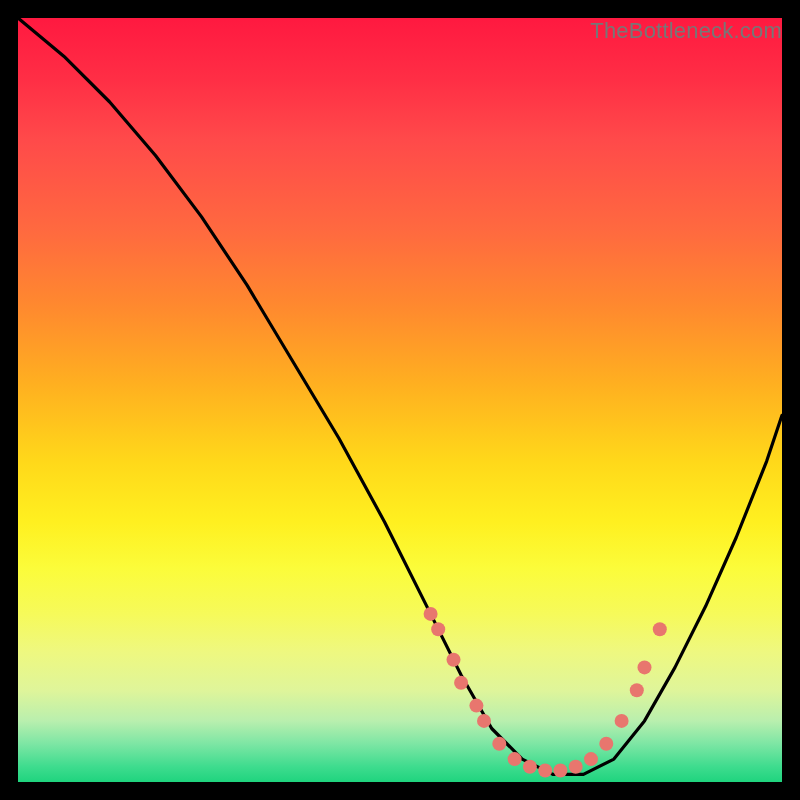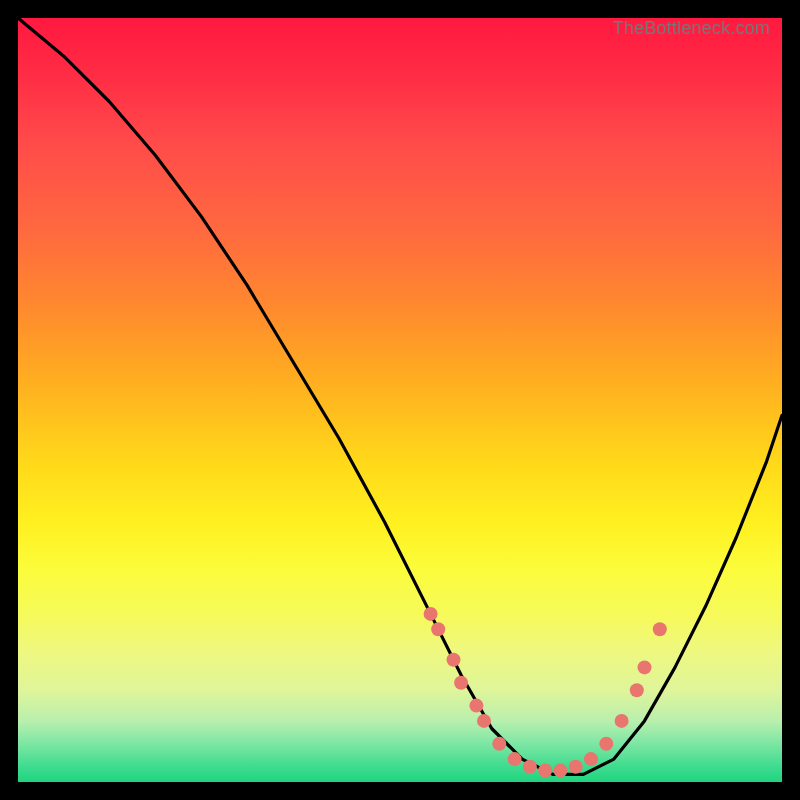--- a/index.html
+++ b/index.html
@@ -41,23 +41,23 @@
       #dff59a 88%,
       #b9efae 92%,
       #7de6a4 95%,
       #3edc8e 98%,
       #1fd47e 100%
     );
   }
   .watermark {
     position: absolute;
     top: 0px;
-    right: 12px;
+    right: 0;
     color: #777;
-    font-size: 18px;
+    font-size: 22px;
     font-weight: 500;
     letter-spacing: 0.2px;
     user-select: none;
   }
   svg.curve {
     position: absolute;
     left: 0;
     top: 0;
     width: 764px;
     height: 764px;

